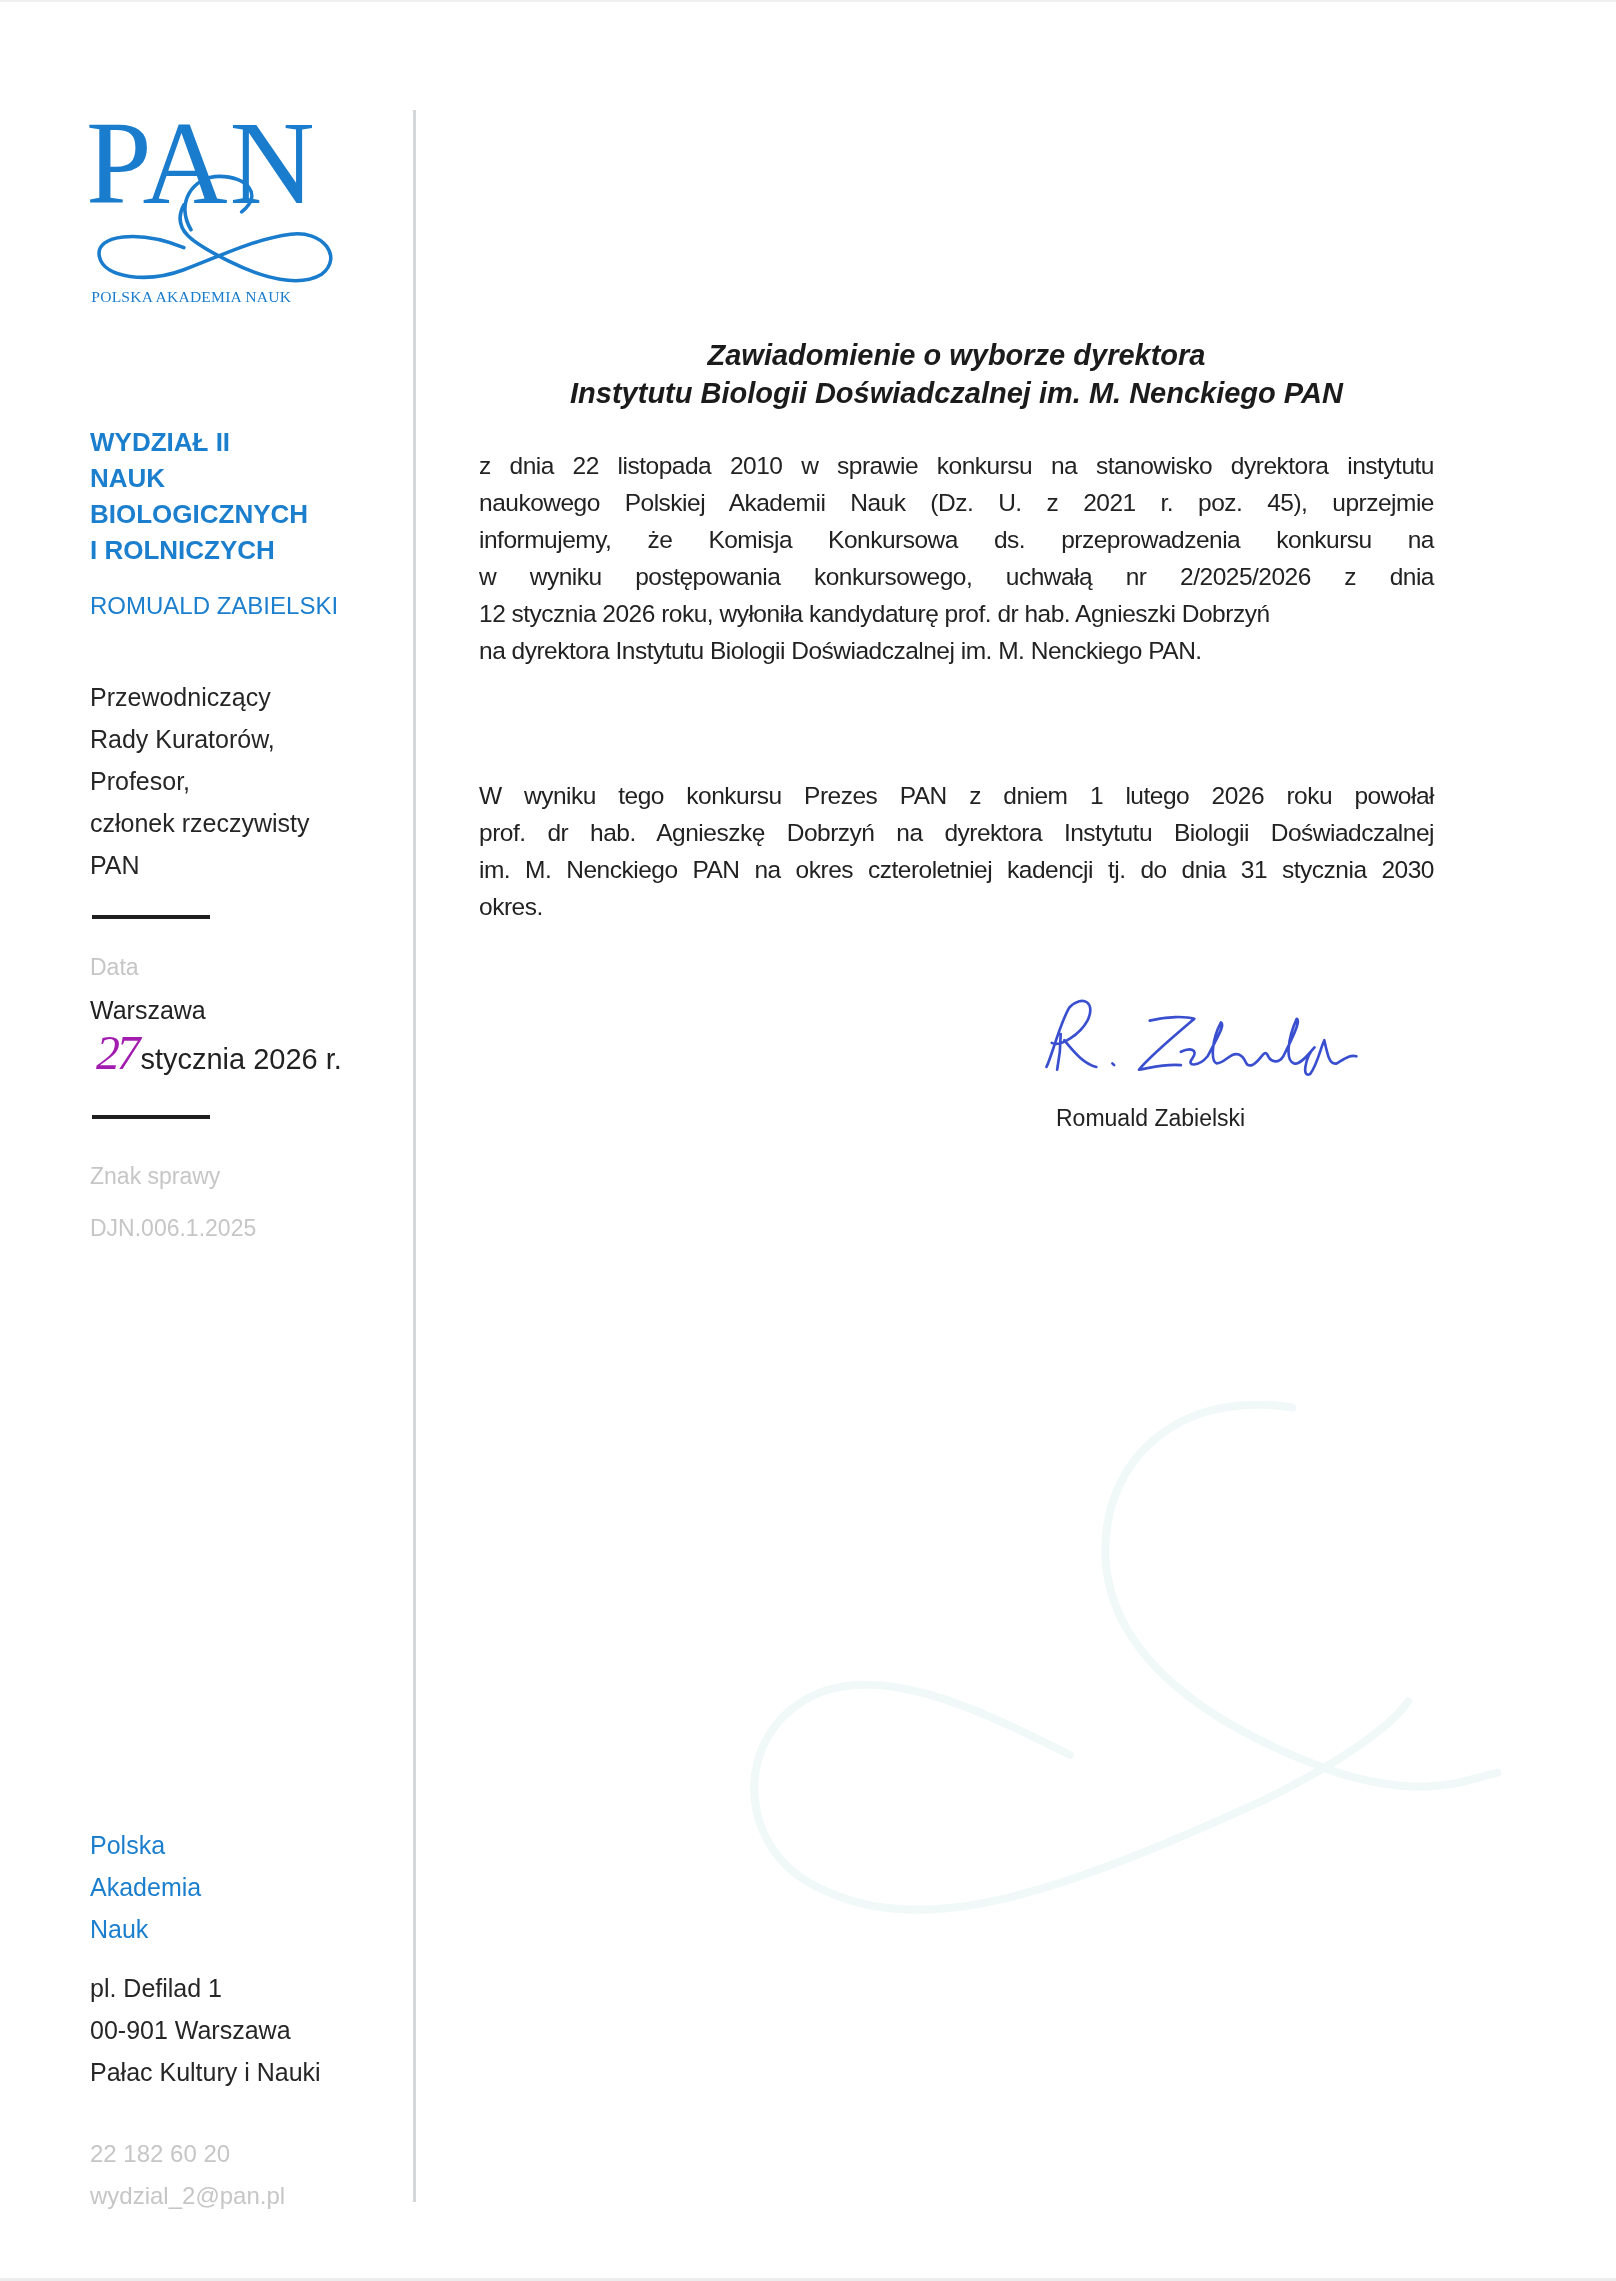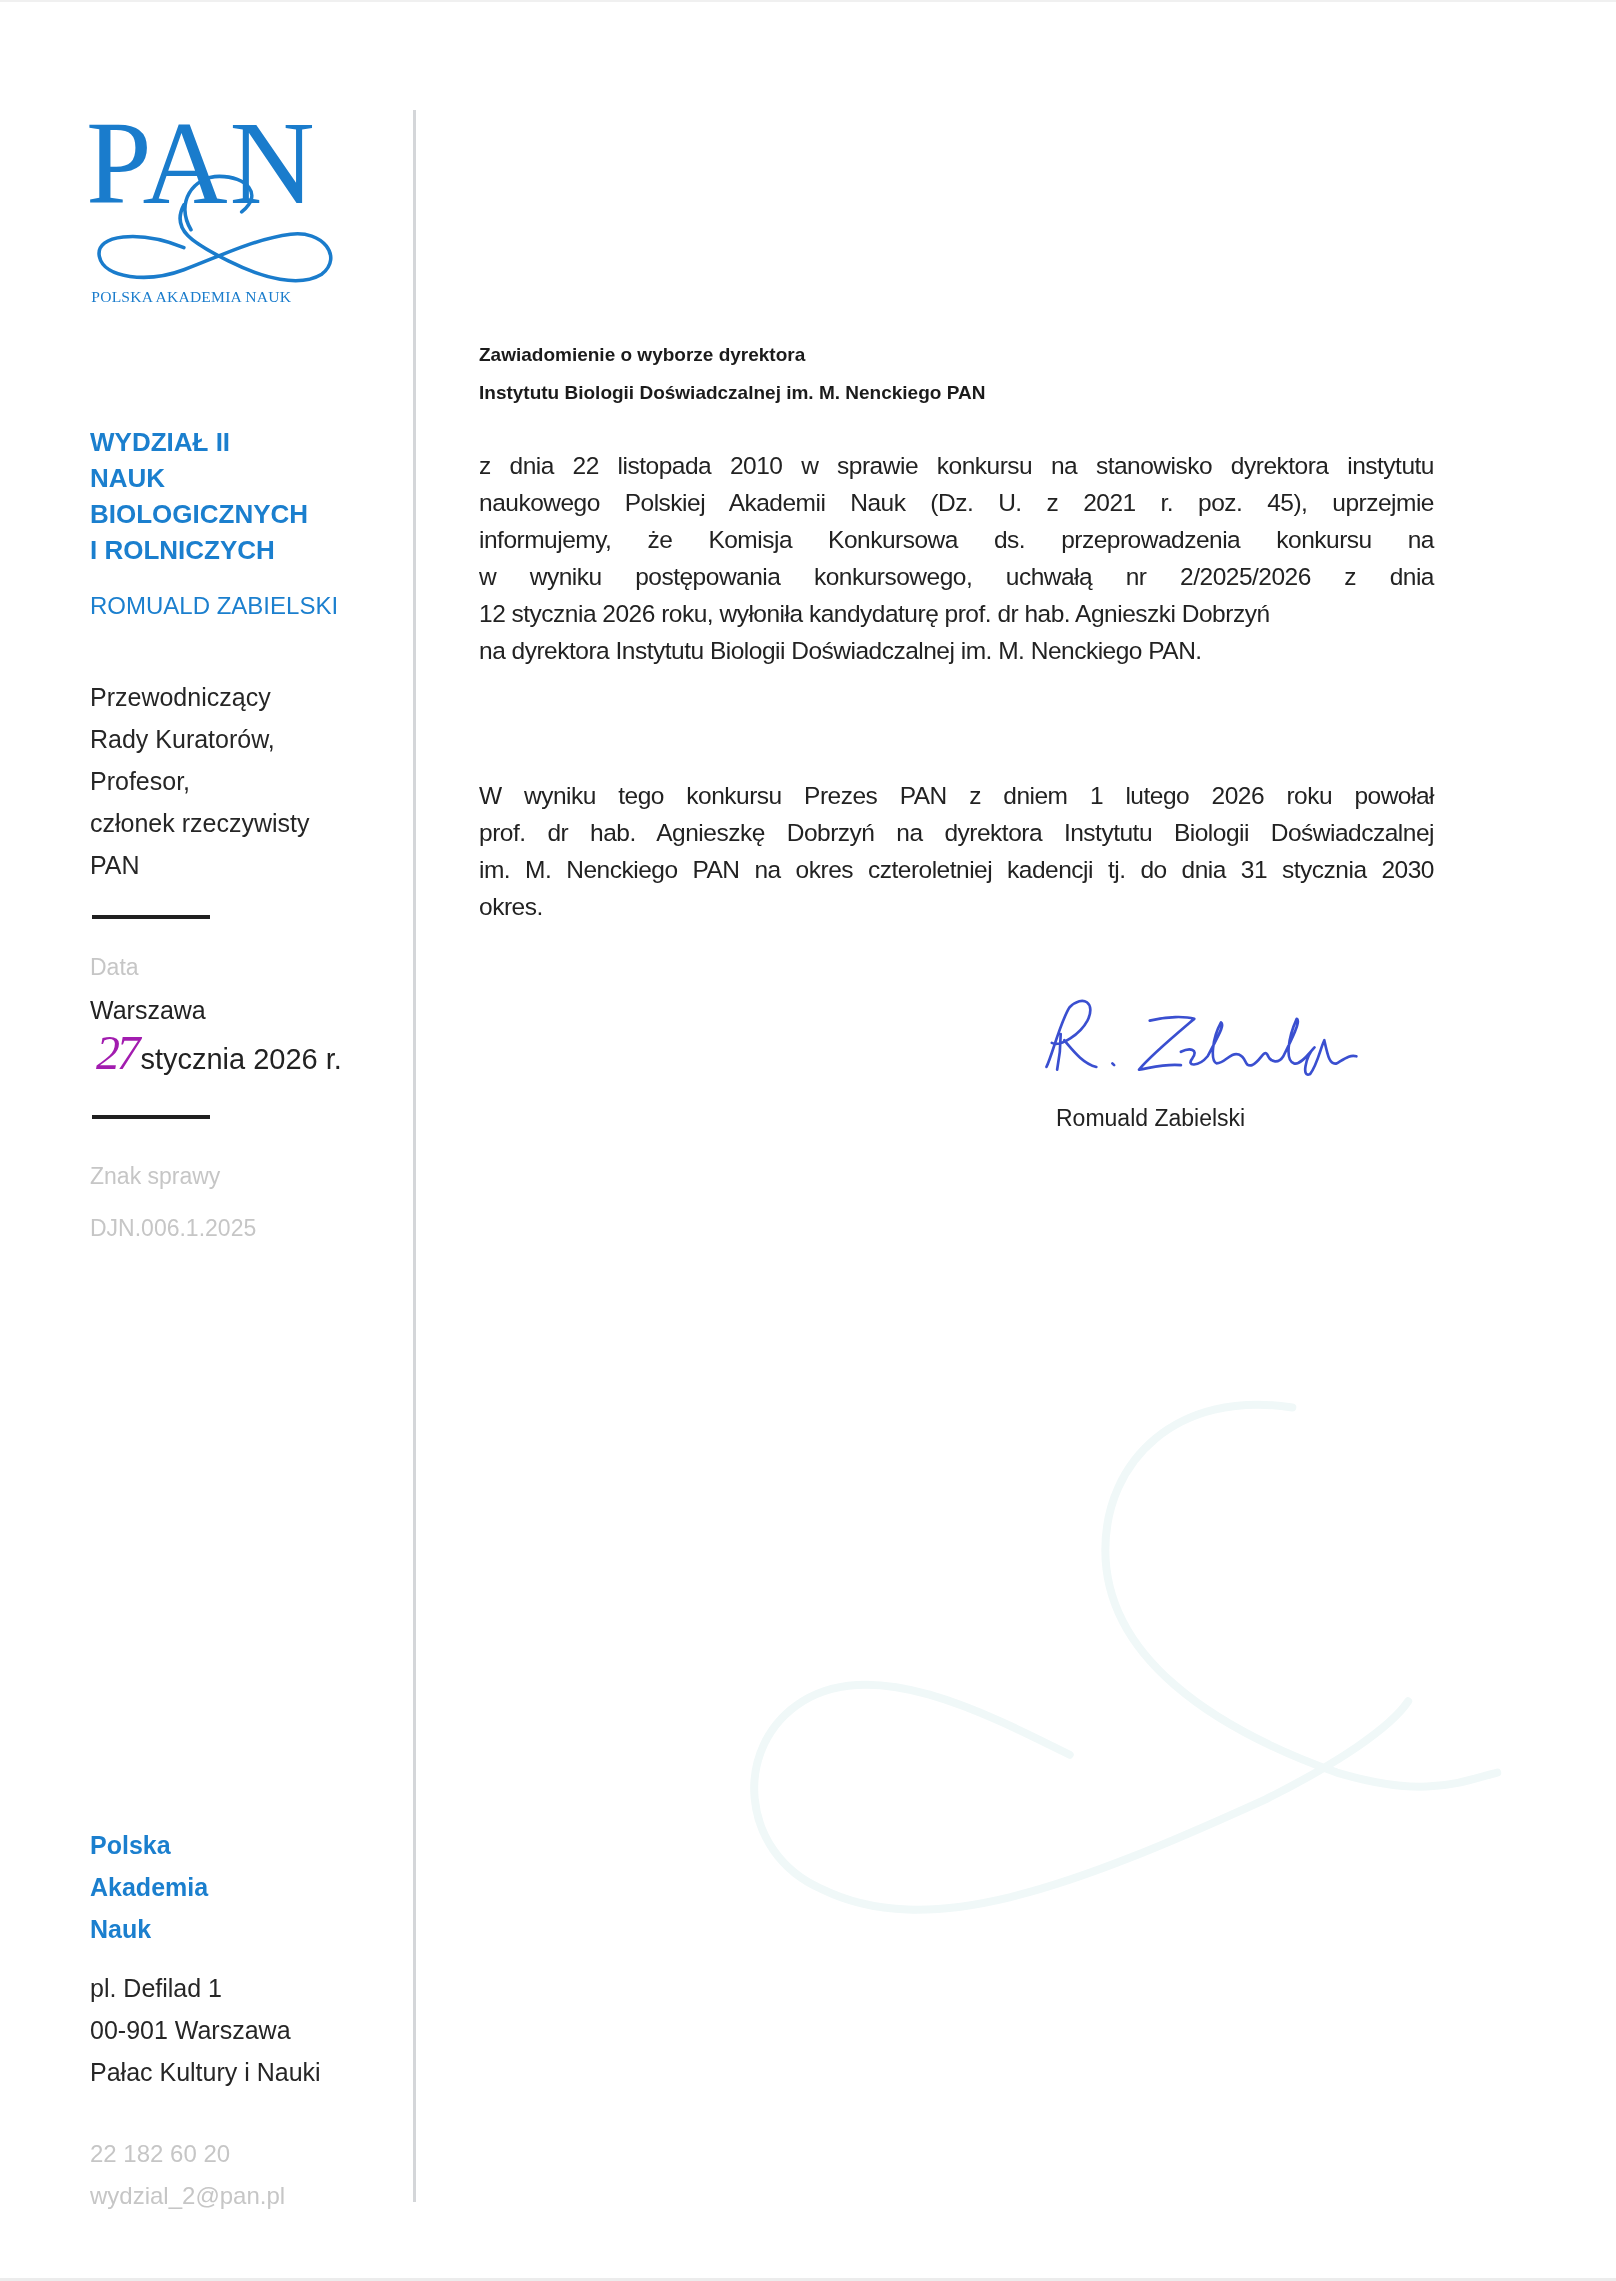--- a/index.html
+++ b/index.html
@@ -18,21 +18,21 @@
   
   .side { left:90px; }
   .blue-bold { color:#1b7fce; font-weight:bold; font-size:26px; line-height:36px; }
   .blue-reg { color:#1b7fce; font-size:24px; }
   .gray-dark { color:#262626; font-size:25px; line-height:42px;margin-top:18px; }
   .gray-light { color:#c6c6c6; font-size:23px;margin-top:8px; }
   .dash { left:92px; width:118px; height:3.6px; background:#1f1f1f; }
   .hand-date { color:#a21caf; font-family:"Liberation Serif", serif; font-style:italic; font-size:48px; letter-spacing:-3.6px;margin-left:12px; }
 
   
-  .title { left:479px; width:955px; text-align:left; font-weight:bold; font-size:19px; line-height:38px; color:#1b1b1b; }
+  .title { left:479px; width:955px; text-align:center; font-weight:bold; font-size:29px; line-height:38px; color:#1b1b1b;font-style:italic; }
   .body-p { left:479px; width:955px; font-size:24.5px; line-height:37px; text-align:justify; color:#222; font-family:"Liberation Sans Narrow","Liberation Sans", sans-serif; letter-spacing:-0.5px; }
   .body-line { display:block; text-align:justify; text-align-last:justify; white-space:nowrap; }
   .body-line.last { text-align-last:left; }
   .sig-name { left:1056px; top:1105px; font-size:23px; color:#222; }
   .signature { left:1034px; top:985px; }
   .watermark { left:713px; top:1354px; }
 </style>
 </head>
 <body>
 
@@ -76,21 +76,21 @@
 <div class="abs side" style="top:996px; font-size:25px; color:#222;">Warszawa</div>
 <div class="abs" style="left:84px; top:1025px;">
   <span class="hand-date">27</span><span style="font-size:29px; color:#222; margin-left:3.6px;">stycznia 2026 r.</span>
 </div>
 
 <div class="abs dash" style="top:1115px;"></div>
 
 <div class="abs side gray-light" style="top:1155px;">Znak sprawy</div>
 <div class="abs side gray-light" style="top:1207px;">DJN.006.1.2025</div>
 
-<div class="abs side" style="top:1824px; color:#1b7fce; font-weight:bold; font-size:25px; line-height:42px;">
+<div class="abs side" style="top:1824px; color:#1b7fce; font-weight:normal; font-size:25px; line-height:42px;">
   <div>Polska</div>
   <div>Akademia</div>
   <div>Nauk</div>
 </div>
 <div class="abs side gray-dark" style="top:1949px;">
   <div>pl. Defilad 1</div>
   <div>00-901 Warszawa</div>
   <div>Pałac Kultury i Nauki</div>
 </div>
 <div class="abs side gray-light" style="top:2132px; font-size:24px;">22 182 60 20</div>

